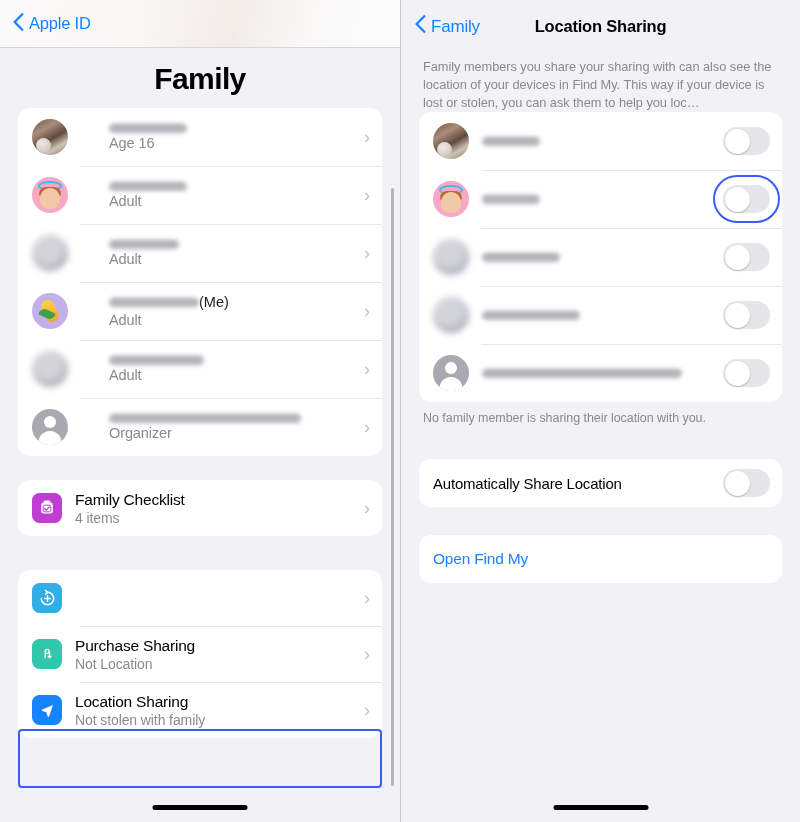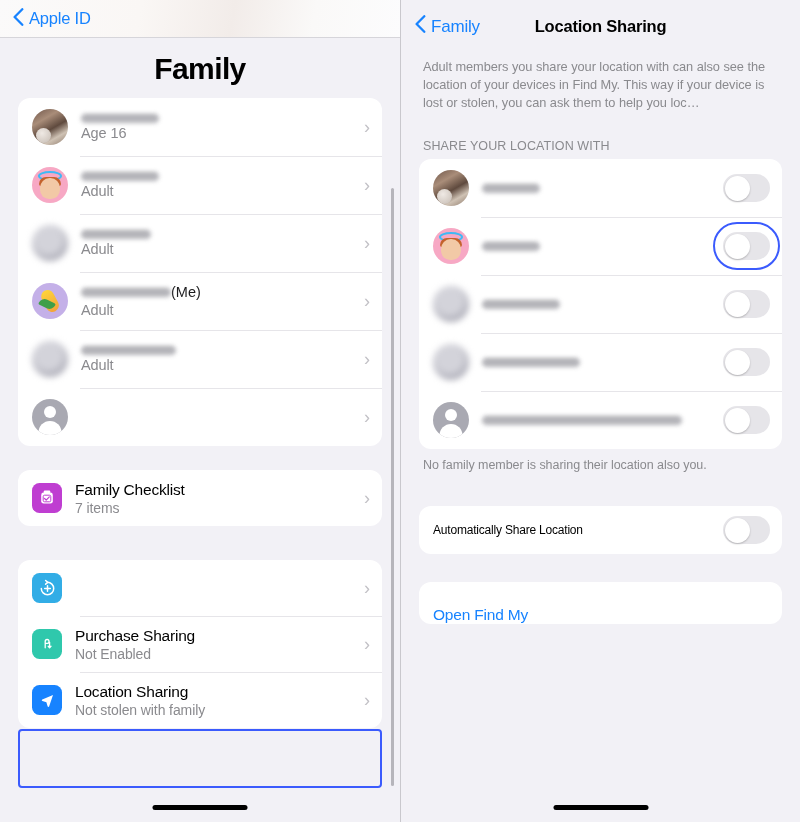--- a/index.html
+++ b/index.html
@@ -12,21 +12,21 @@
   }
   .screen{position:relative;width:800px;height:822px;display:flex;}
 
   
   .panel{position:relative;height:822px;box-sizing:border-box;background:#f2f1f6;overflow:hidden;}
   .panel-left{width:400px;}
   .panel-right{width:400px;border-left:1.5px solid #c9c8cd;}
 
   
   .navbar-left{
-    position:relative;height:38px;box-sizing:border-box;
+    position:relative;height:48px;box-sizing:border-box;
     background:linear-gradient(100deg,#fbfafa 0%,#faf7f5 35%,#f2ece9 58%,#faf9f8 78%,#fcfcfd 100%);
     border-bottom:1px solid #d6d5da;
     display:flex;align-items:center;
   }
   .back-link{display:flex;align-items:center;gap:5px;margin-left:13px;color:#1783ff;font-size:16.5px;letter-spacing:-0.2px;}
   .back-link .chev{display:block;}
   .nav-title-left{
     text-align:center;font-size:30px;font-weight:bold;color:#000;
     letter-spacing:-0.6px;padding-top:14px;padding-bottom:6px;
   }
@@ -48,21 +48,21 @@
     margin:0 18px;background:#fff;border-radius:12px;overflow:hidden;
   }
   .row{
     position:relative;display:flex;align-items:center;
     padding:0 12px 0 14px;box-sizing:border-box;
   }
   .row + .row .sep{position:absolute;left:62px;right:0;top:0;height:1px;background:#e6e5e9;}
   .chevron{margin-left:auto;color:#c2c1c6;font-size:18px;line-height:1;padding-left:8px;}
 
   
-  .member-row{height:58px;}
+  .member-row{height:58px;gap:28px;}
   .avatar{width:36px;height:36px;border-radius:50%;flex:none;margin-right:13px;
           background:#b9b9c0;overflow:hidden;position:relative;}
   .member-text{display:flex;flex-direction:column;justify-content:center;gap:2px;min-width:0;}
   .redact{
     height:9px;border-radius:5px;
     background:repeating-linear-gradient(180deg,#8e8e93 0 2px,#c9c9cf 2px 4px);
     filter:blur(2.2px);opacity:.9;
   }
   .redact-wrap{display:flex;align-items:center;gap:2px;}
   .me-tag{font-size:14.5px;color:#1c1c1e;margin-left:-2px;}
@@ -127,22 +127,22 @@
   .toggle-row{height:58px;}
   .toggle{
     width:47px;height:28px;border-radius:14px;background:#e6e5e9;
     flex:none;margin-left:auto;position:relative;
   }
   .toggle .knob{
     position:absolute;left:1.5px;top:1.5px;width:25px;height:25px;border-radius:50%;
     background:#fff;box-shadow:0 1px 2px rgba(0,0,0,.22);
   }
   .auto-row{height:48px;}
-  .auto-label{font-size:12px;color:#000;letter-spacing:-0.2px;}
-  .link-row{height:42px;align-items:flex-end;}
+  .auto-label{font-size:15px;color:#000;letter-spacing:-0.2px;}
+  .link-row{height:48px;}
   .link-label{font-size:15.5px;color:#1783ff;letter-spacing:-0.2px;}
 
   
   .scrollbar{position:absolute;right:6px;width:3px;border-radius:2px;background:#b6b5bb;}
 
   
   .home-ind{
     position:absolute;bottom:12px;left:50%;transform:translateX(-50%);
     width:95px;height:5px;border-radius:3px;background:#000;
   }
@@ -224,38 +224,42 @@
         <div class="member-text">
           <div class="redact" style="width:95px;"></div>
           <div class="sub">Adult</div>
         </div>
         <div class="chevron">›</div>
       </div>
 
       <div class="row member-row">
         <div class="sep"></div>
         <div class="avatar person-ico"></div>
+        <div class="member-text">
+          <div class="redact" style="width:192px;"></div>
+          <div class="sub">Organizer</div>
+        </div>
         <div class="chevron">›</div>
       </div>
     </div>
 
 
     <div class="card" style="margin-top:24px;">
       <div class="row app-row">
         <div class="app-icon" style="background:#bf3ed1;">
           <svg width="18" height="18" viewBox="0 0 18 18">
             <rect x="3.2" y="3.6" width="11.6" height="11" rx="2.4" fill="#fff"></rect>
             <rect x="5.6" y="1.6" width="6.8" height="2.6" rx="1.3" fill="#fff"></rect>
             <rect x="5.2" y="6.2" width="7.6" height="6.6" rx="1.4" fill="none" stroke="#bf3ed1" stroke-width="1"></rect>
             <path d="M6.6 9.5 8.2 11.1 11.3 7.9" fill="none" stroke="#bf3ed1" stroke-width="1.2" stroke-linecap="round" stroke-linejoin="round"></path>
           </svg>
         </div>
         <div class="app-text">
           <span class="app-title">Family Checklist</span>
-          <span class="app-sub">7 items</span>
+          <span class="app-sub">4 items</span>
         </div>
         <div class="chevron">›</div>
       </div>
     </div>
 
     <div class="card" style="margin-top:34px;">
 
       <div class="row app-row">
         <div class="app-icon" style="background:#32ade6;">
           <svg width="19" height="19" viewBox="0 0 19 19">
@@ -270,21 +274,21 @@
       <div class="row app-row">
         <div class="sep"></div>
         <div class="app-icon" style="background:#2fc8ac;">
           <svg width="19" height="19" viewBox="0 0 19 19">
             <path d="M7.2 12.8V6.4a1.9 1.9 0 1 1 1.9 1.9H7.2" fill="none" stroke="#fff" stroke-width="1.3" stroke-linecap="round" stroke-linejoin="round"></path>
             <path d="M11.6 7.2v5.3M10.2 11.2l1.4 1.5 1.4-1.5" fill="none" stroke="#fff" stroke-width="1.3" stroke-linecap="round" stroke-linejoin="round"></path>
           </svg>
         </div>
         <div class="app-text">
           <span class="app-title">Purchase Sharing</span>
-          <span class="app-sub">Not Enabled</span>
+          <span class="app-sub">Not Location</span>
         </div>
         <div class="chevron">›</div>
       </div>
 
       <div class="row app-row">
         <div class="sep"></div>
         <div class="app-icon" style="background:#1783ff;">
           <svg width="19" height="19" viewBox="0 0 19 19">
             <path d="M15 4.1 4.3 8.6c-.7.3-.6 1.3.1 1.5l4 1.2 1.2 4c.2.7 1.2.8 1.5.1L15 4.1z" fill="#fff"></path>
           </svg>
@@ -311,23 +315,22 @@
         <span class="chev">
           <svg width="11" height="18" viewBox="0 0 11 18">
               <path d="M9.3 1.2 1.6 9l7.7 7.8" fill="none" stroke="#1783ff" stroke-width="2.3" stroke-linecap="round" stroke-linejoin="round"></path>
             </svg>
         </span>
         <span>Family</span>
       </div>
       <div class="nav-title-right">Location Sharing</div>
     </div>
 
-    <div class="desc">Adult members you share your location with can also see the location of your devices in Find My. This way if your device is lost or stolen, you can ask them to help you loc…</div>
-
-    <div class="section-hdr">SHARE YOUR LOCATION WITH</div>
+    <div class="desc">Family members you share your sharing with can also see the location of your devices in Find My. This way if your device is lost or stolen, you can ask them to help you loc…</div>
+
 
     <div class="card">
 
       <div class="row toggle-row">
         <div class="avatar av-photo-kid"></div>
         <div class="redact" style="width:58px;"></div>
         <div class="toggle">
             <span class="knob"></span>
           </div>
       </div>
@@ -366,21 +369,21 @@
       <div class="row toggle-row">
         <div class="sep"></div>
         <div class="avatar person-ico"></div>
         <div class="redact" style="width:200px;"></div>
         <div class="toggle">
             <span class="knob"></span>
           </div>
       </div>
     </div>
 
-    <div class="footnote" style="margin:8px 18px 0 22px;">No family member is sharing their location also you.</div>
+    <div class="footnote" style="margin:8px 18px 0 22px;">No family member is sharing their location with you.</div>
 
     <div class="card" style="margin-top:32px;">
       <div class="row auto-row">
         <span class="auto-label">Automatically Share Location</span>
         <div class="toggle">
             <span class="knob"></span>
           </div>
       </div>
     </div>
 

